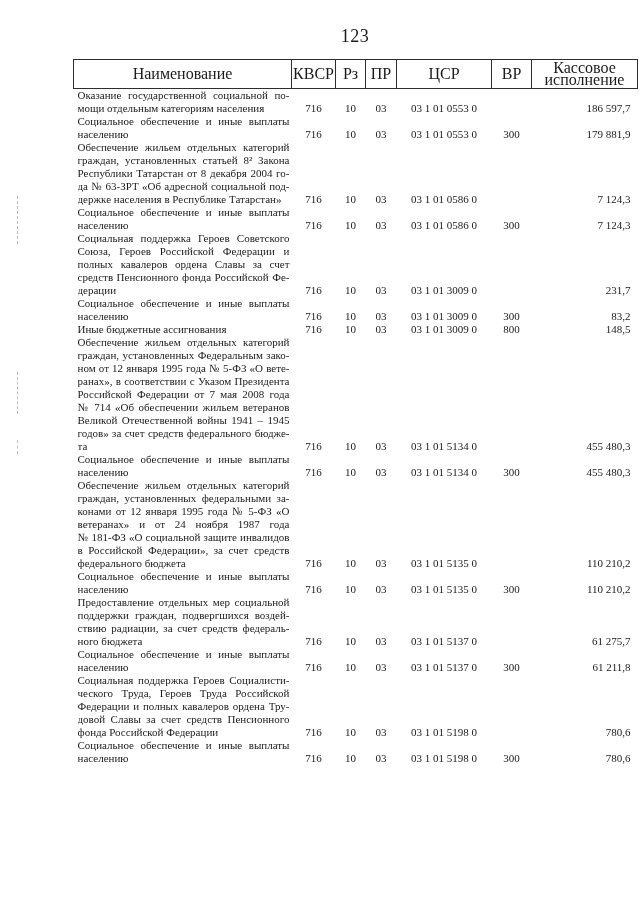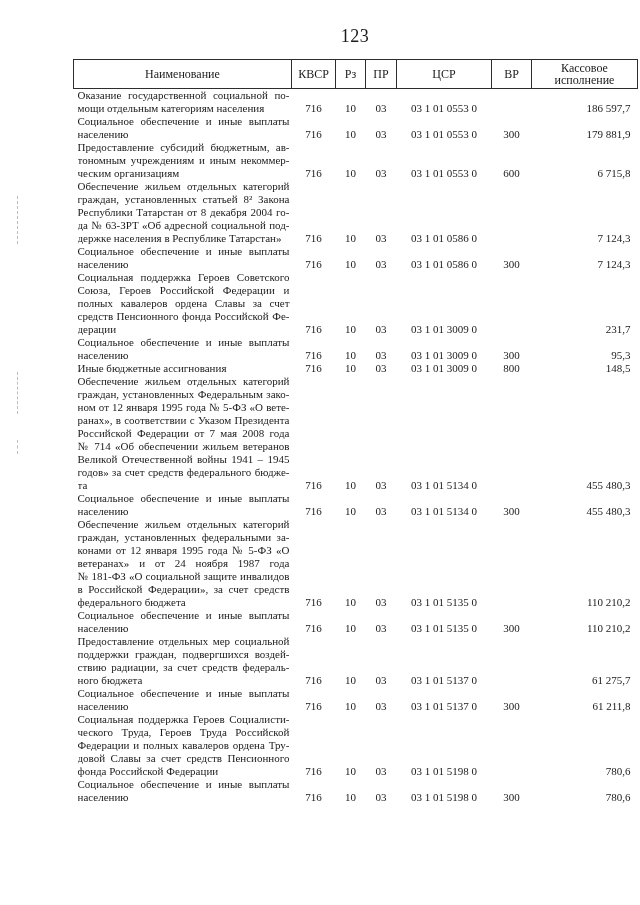--- a/index.html
+++ b/index.html
@@ -28,21 +28,21 @@
     position: absolute;
     top: 59px;
     left: 73px;
     width: 564px;
     border-collapse: collapse;
     table-layout: fixed;
   }
   thead th {
     border: 1.5px solid #2d2d2d;
     font-weight: normal;
-    font-size: 12px;
+    font-size: 16px;
     line-height: 12.5px;
     text-align: center;
     vertical-align: middle;
     padding: 1px 1px;
     height: 26px;
     overflow: hidden;
   }
   tbody td {
     vertical-align: bottom;
     font-size: 11px;
@@ -129,33 +129,20 @@
         </td>
         <td class="c-num">716</td>
         <td class="c-num">10</td>
         <td class="c-num">03</td>
         <td class="c-csr">03 1 01 0553 0</td>
         <td class="c-num">300</td>
         <td class="c-amount">179 881,9</td>
       </tr>
       <tr>
         <td class="c-name">
-          <div class="nline just">Предоставление субсидий бюджетным, ав-</div>
-          <div class="nline just">тономным учреждениям и иным некоммер-</div>
-          <div class="nline">ческим организациям</div>
-        </td>
-        <td class="c-num">716</td>
-        <td class="c-num">10</td>
-        <td class="c-num">03</td>
-        <td class="c-csr">03 1 01 0553 0</td>
-        <td class="c-num">600</td>
-        <td class="c-amount">6 715,8</td>
-      </tr>
-      <tr>
-        <td class="c-name">
           <div class="nline just">Обеспечение жильем отдельных категорий</div>
           <div class="nline just">граждан, установленных статьей 8² Закона</div>
           <div class="nline just">Республики Татарстан от 8 декабря 2004 го-</div>
           <div class="nline just">да № 63-ЗРТ «Об адресной социальной под-</div>
           <div class="nline">держке населения в Республике Татарстан»</div>
         </td>
         <td class="c-num">716</td>
         <td class="c-num">10</td>
         <td class="c-num">03</td>
         <td class="c-csr">03 1 01 0586 0</td>
@@ -192,21 +179,21 @@
       <tr>
         <td class="c-name">
           <div class="nline just">Социальное обеспечение и иные выплаты</div>
           <div class="nline">населению</div>
         </td>
         <td class="c-num">716</td>
         <td class="c-num">10</td>
         <td class="c-num">03</td>
         <td class="c-csr">03 1 01 3009 0</td>
         <td class="c-num">300</td>
-        <td class="c-amount">95,3</td>
+        <td class="c-amount">83,2</td>
       </tr>
       <tr>
         <td class="c-name">
           <div class="nline">Иные бюджетные ассигнования</div>
         </td>
         <td class="c-num">716</td>
         <td class="c-num">10</td>
         <td class="c-num">03</td>
         <td class="c-csr">03 1 01 3009 0</td>
         <td class="c-num">800</td>

